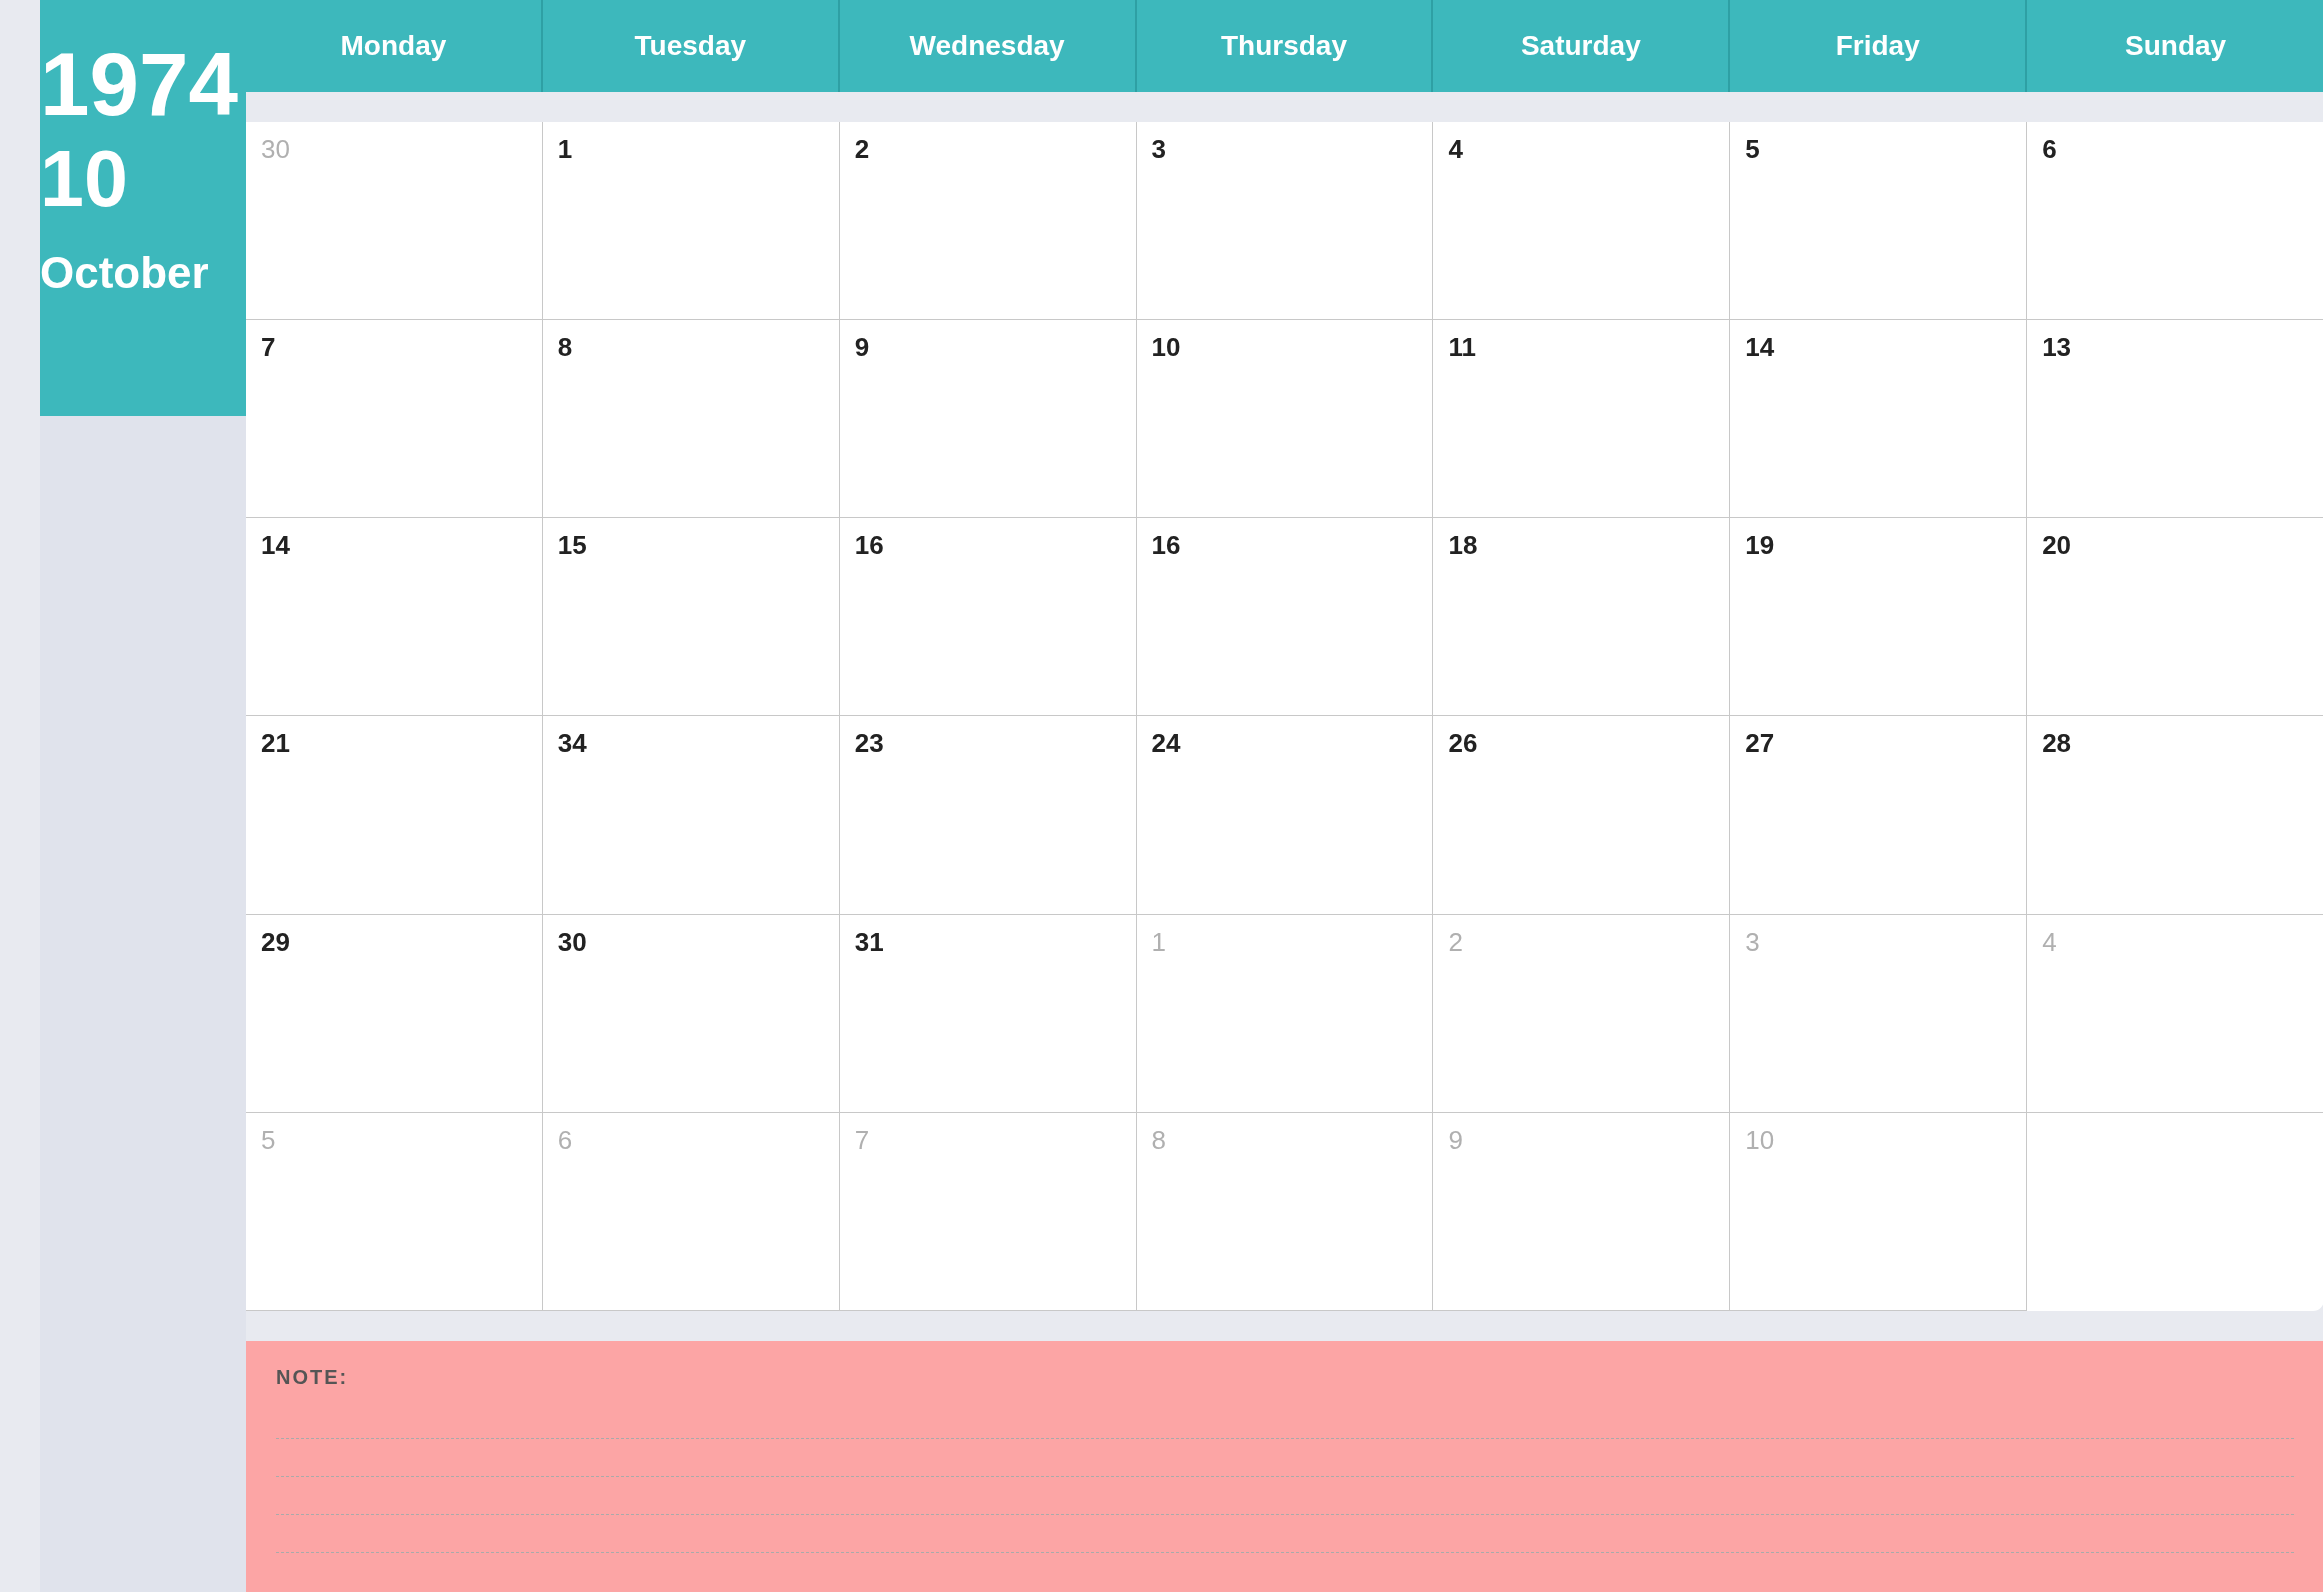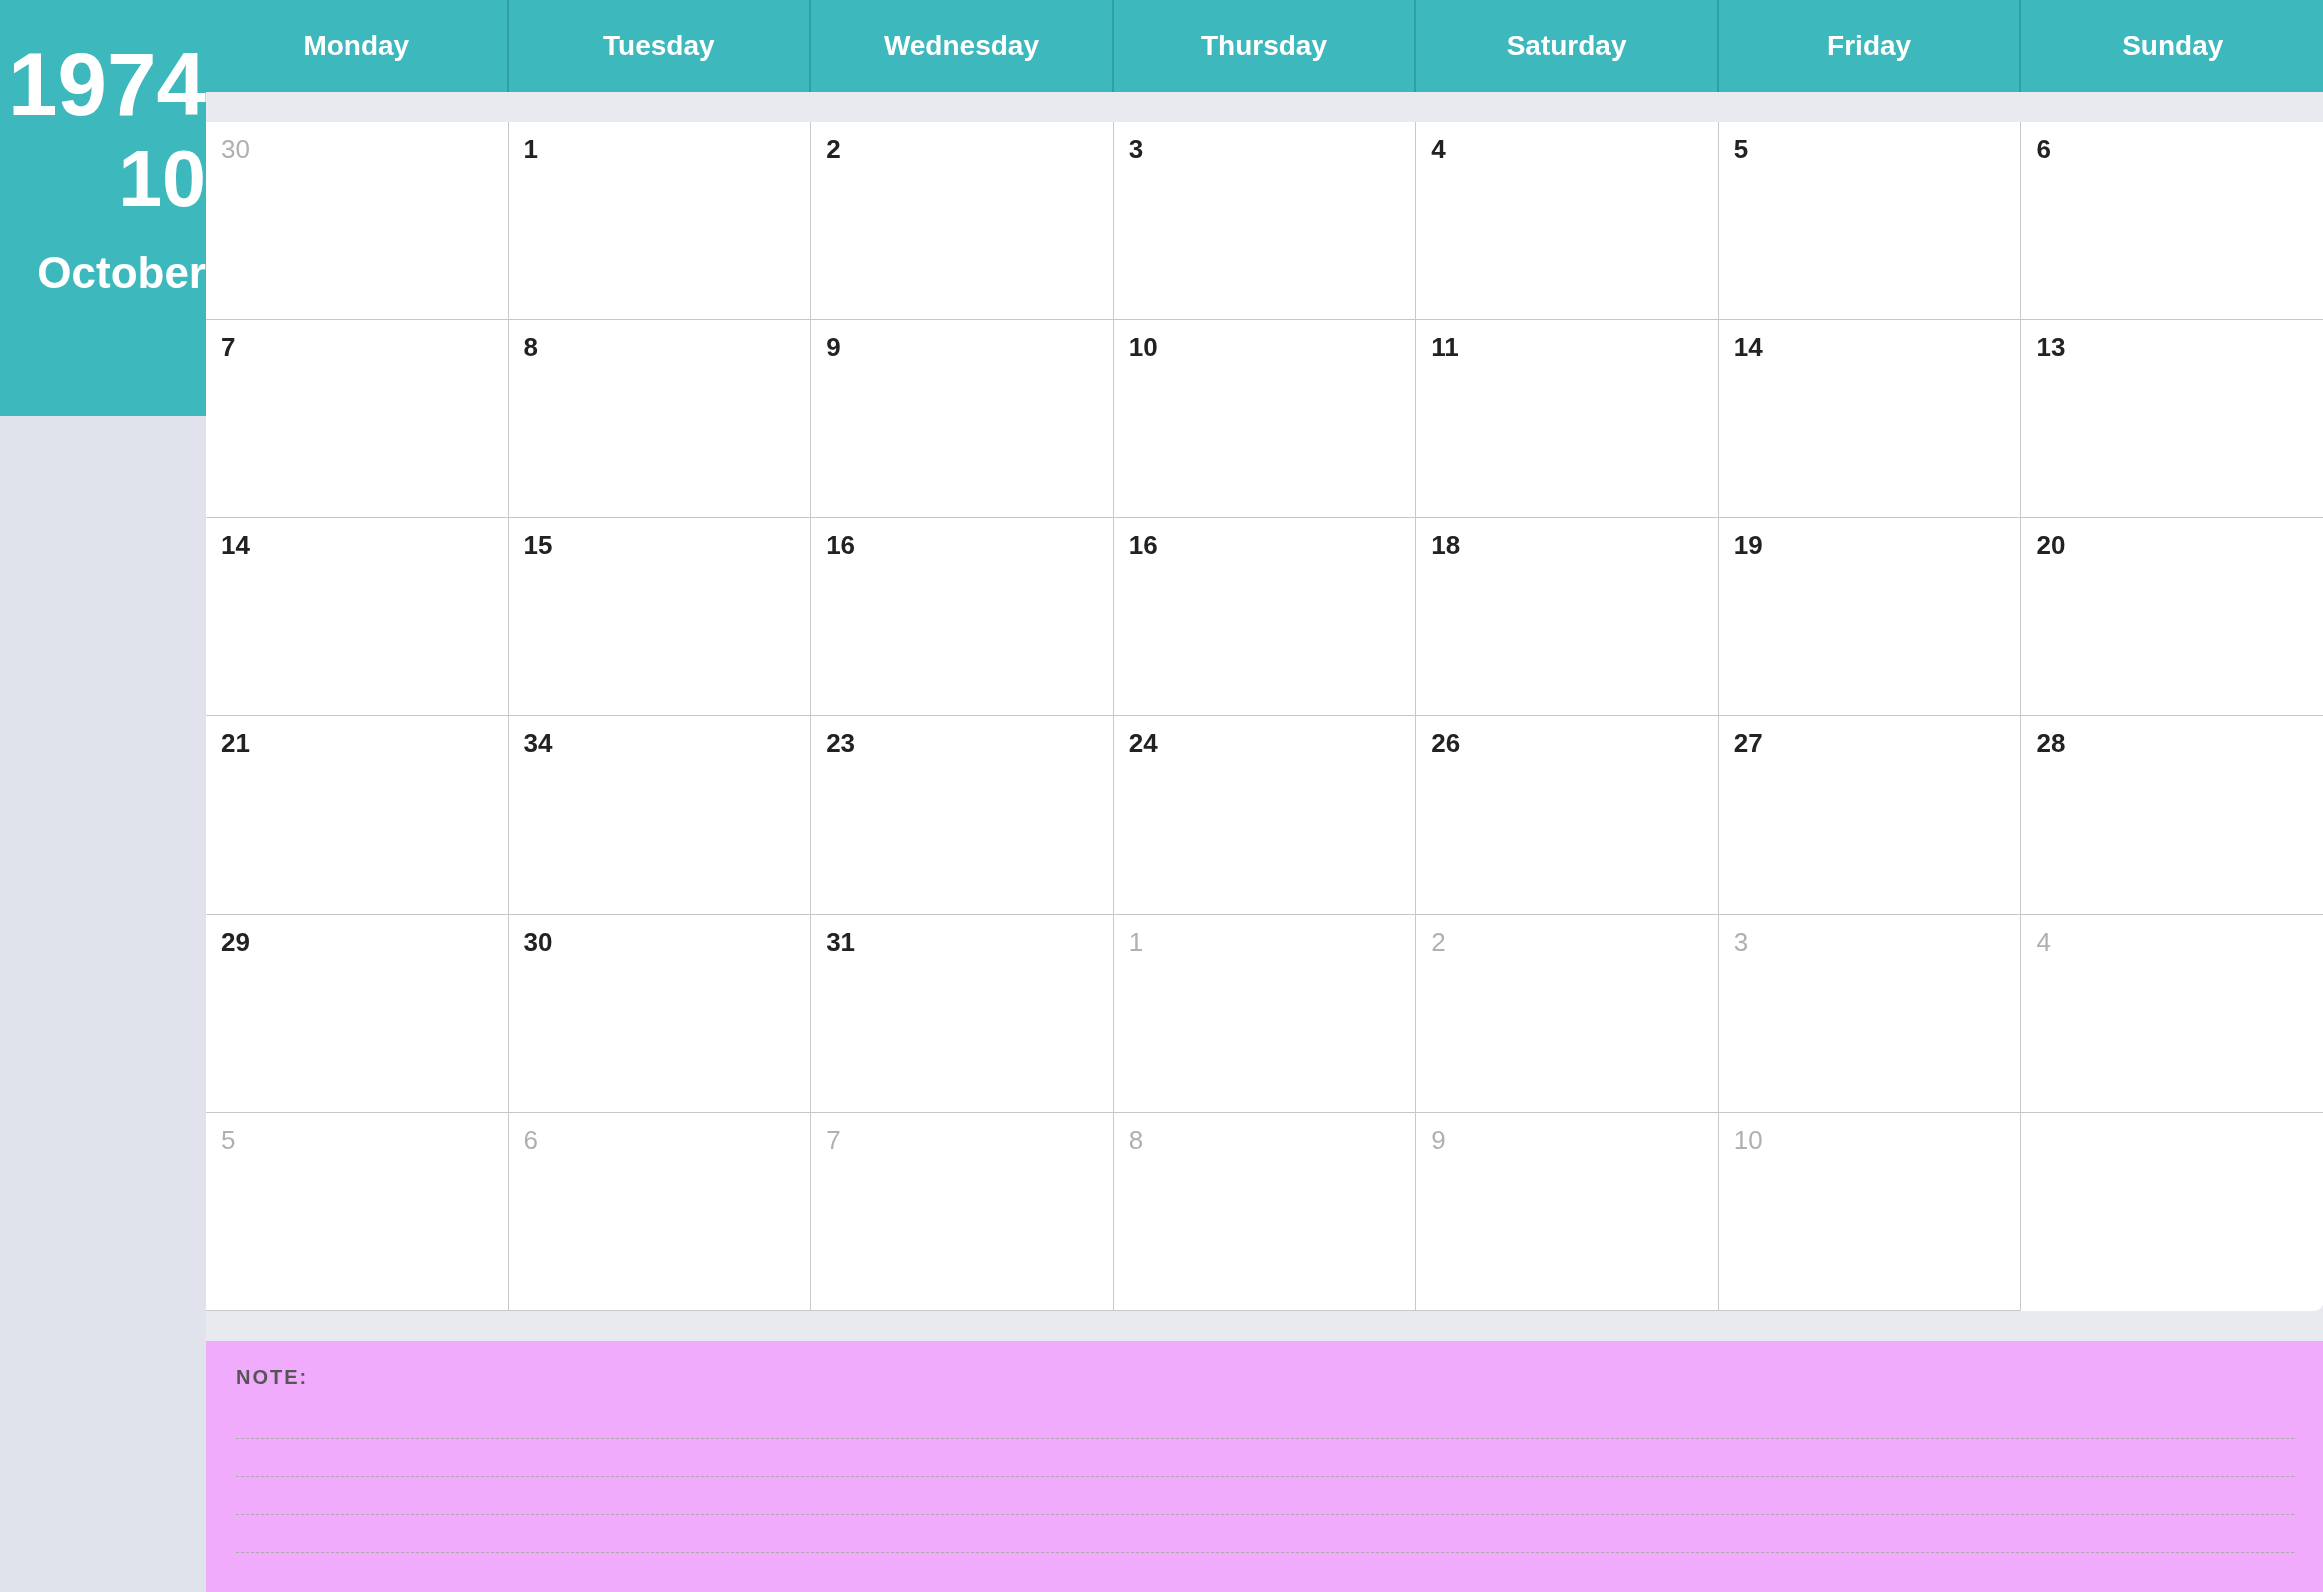--- a/index.html
+++ b/index.html
@@ -19,23 +19,24 @@
       display: flex;
       width: 100%;
       min-height: 1593px;
     }
 
     .sidebar {
       width: 206px;
       background: linear-gradient(to bottom, #3db8bc 0%, #3db8bc 416px, #e0e3ec 416px, #e0e3ec 100%);
       display: flex;
       flex-direction: column;
-      align-items: flex-end;
+      align-items: flex-start;
       padding-top: 40px;
       flex-shrink: 0;
+      margin-left: 40px;
     }
 
     .sidebar-year {
       font-size: 89px;
       font-weight: bold;
       color: white;
       line-height: 1;
       margin-bottom: 10px;
     }
 
@@ -106,21 +107,21 @@
       font-weight: bold;
       color: #222;
     }
 
     .cell-day.other-month {
       color: #b0b0b0;
       font-weight: normal;
     }
 
     .notes-section {
-      background: #f0abfc;
+      background: #fca5a5;
       padding: 25px 30px 40px 30px;
     }
 
     .note-label {
       font-size: 20px;
       font-weight: bold;
       color: #555;
       letter-spacing: 2px;
       margin-bottom: 12px;
     }

